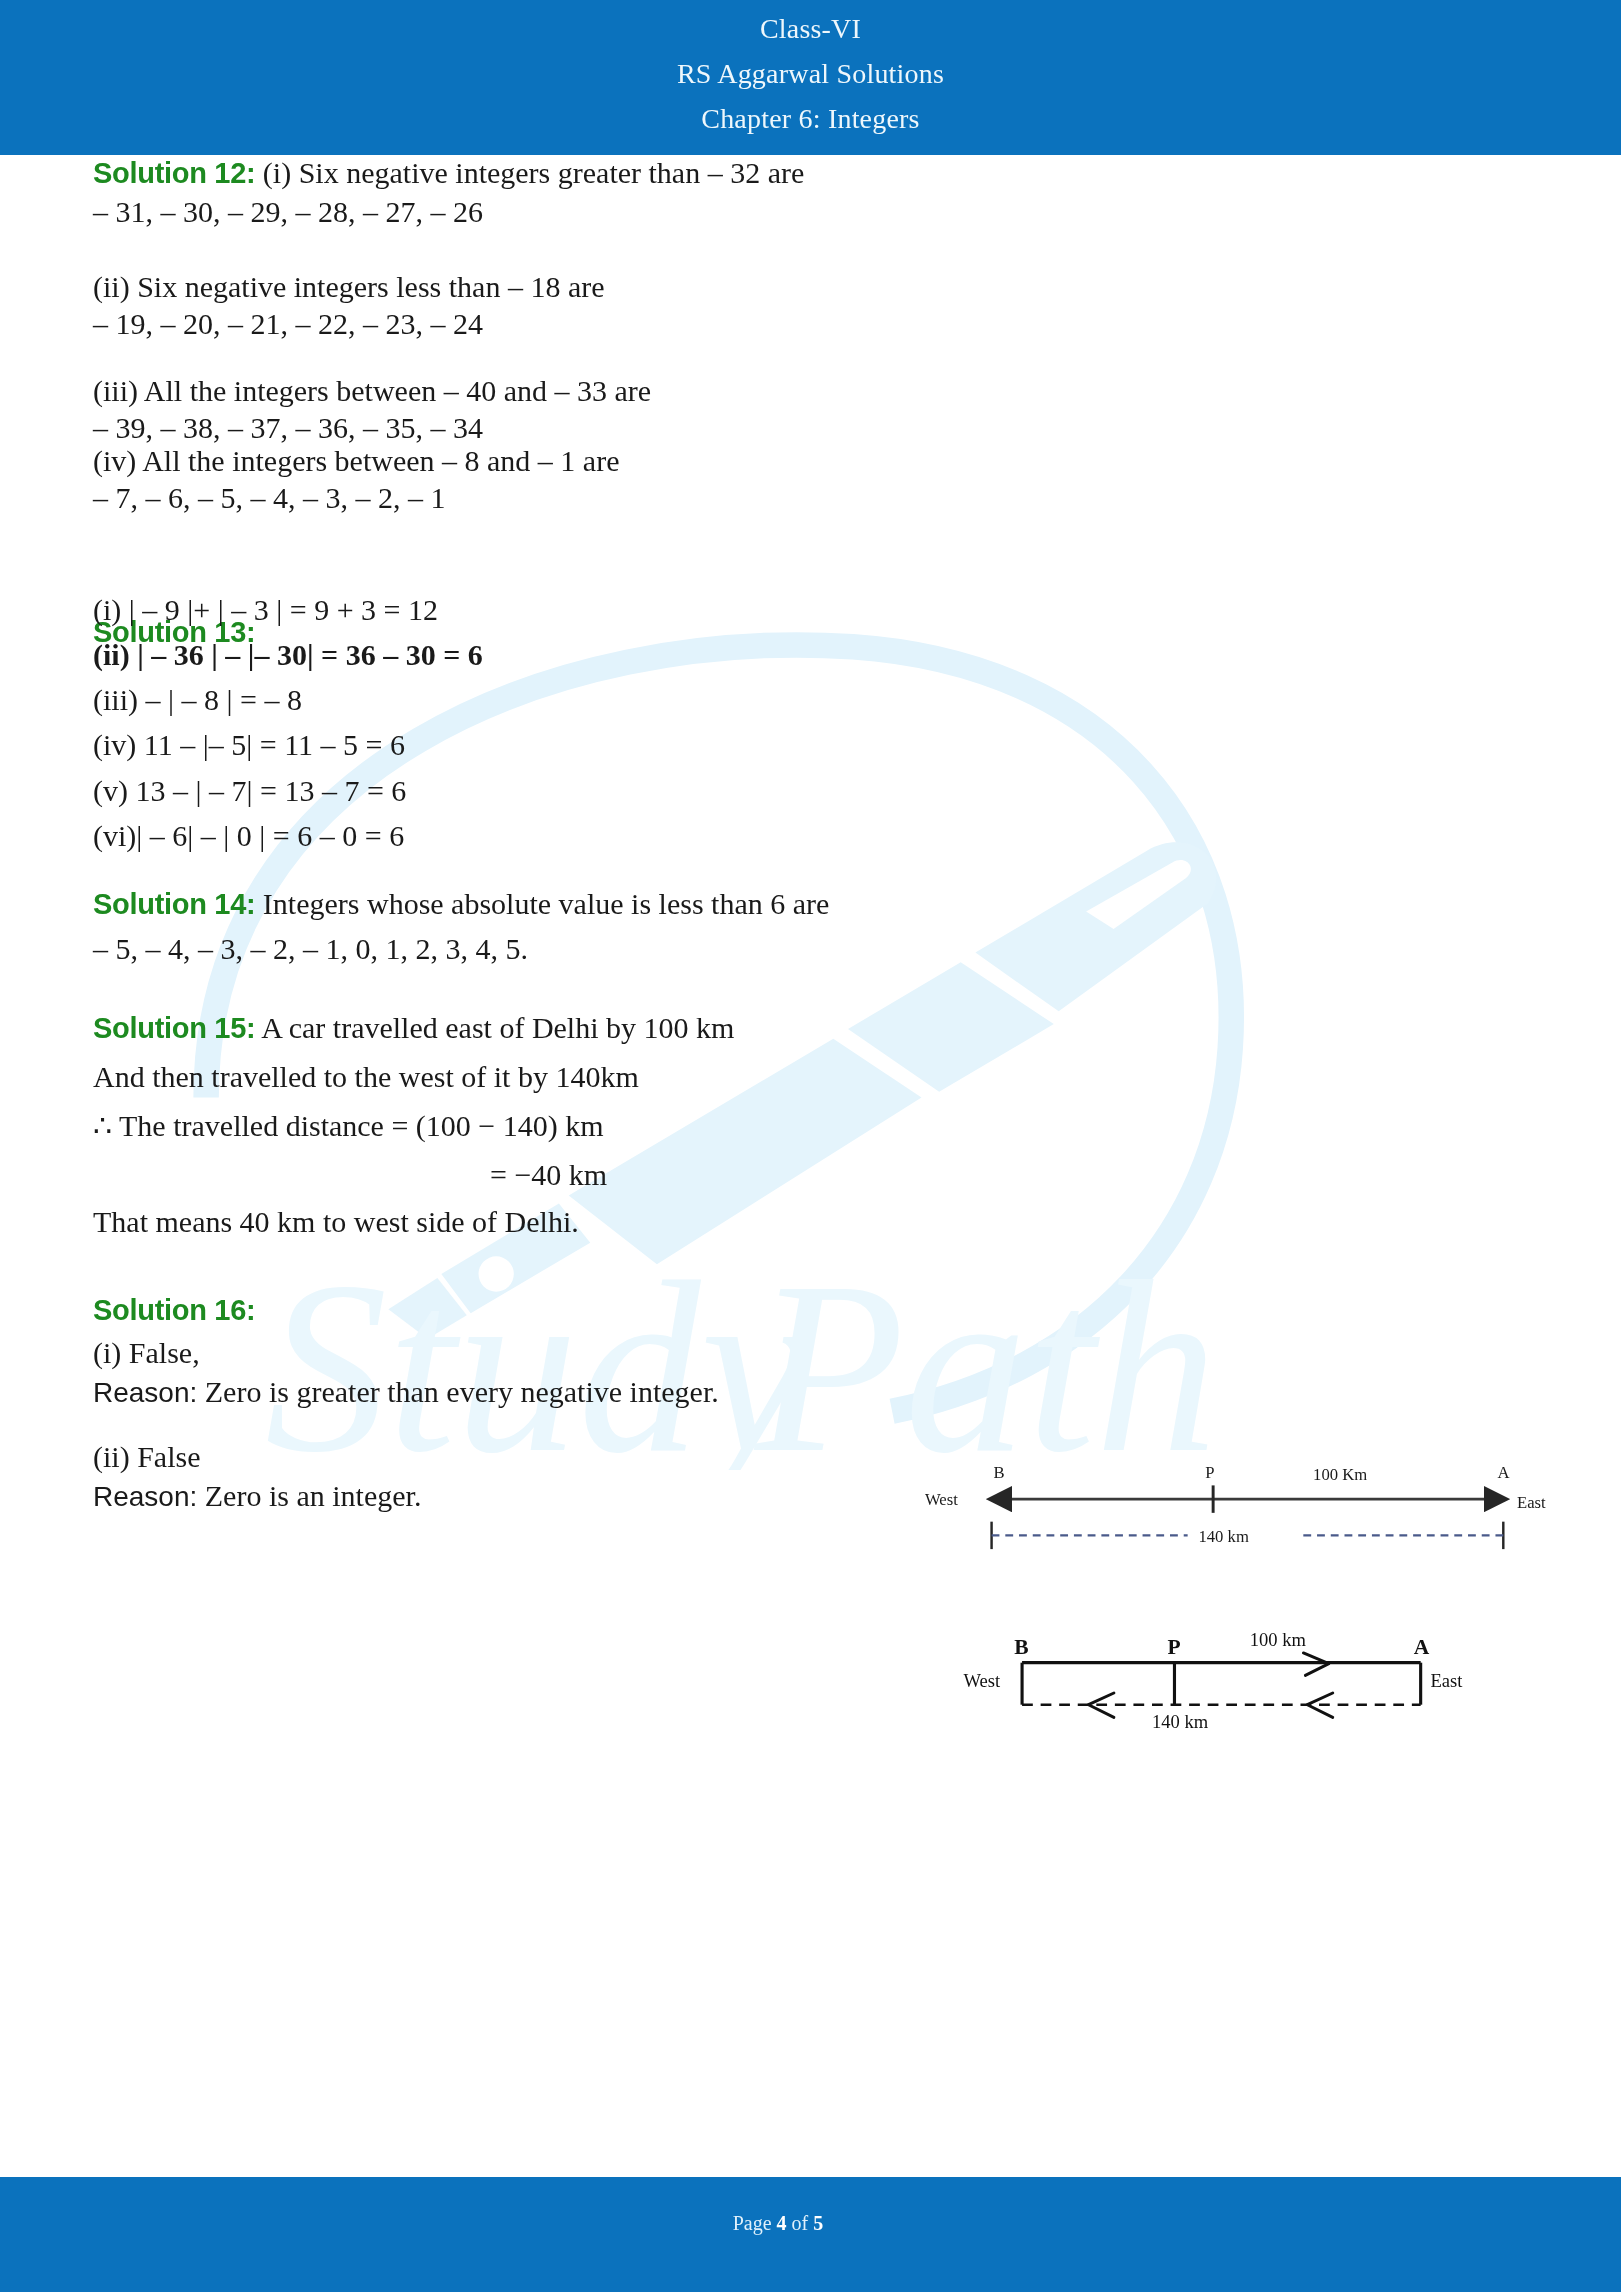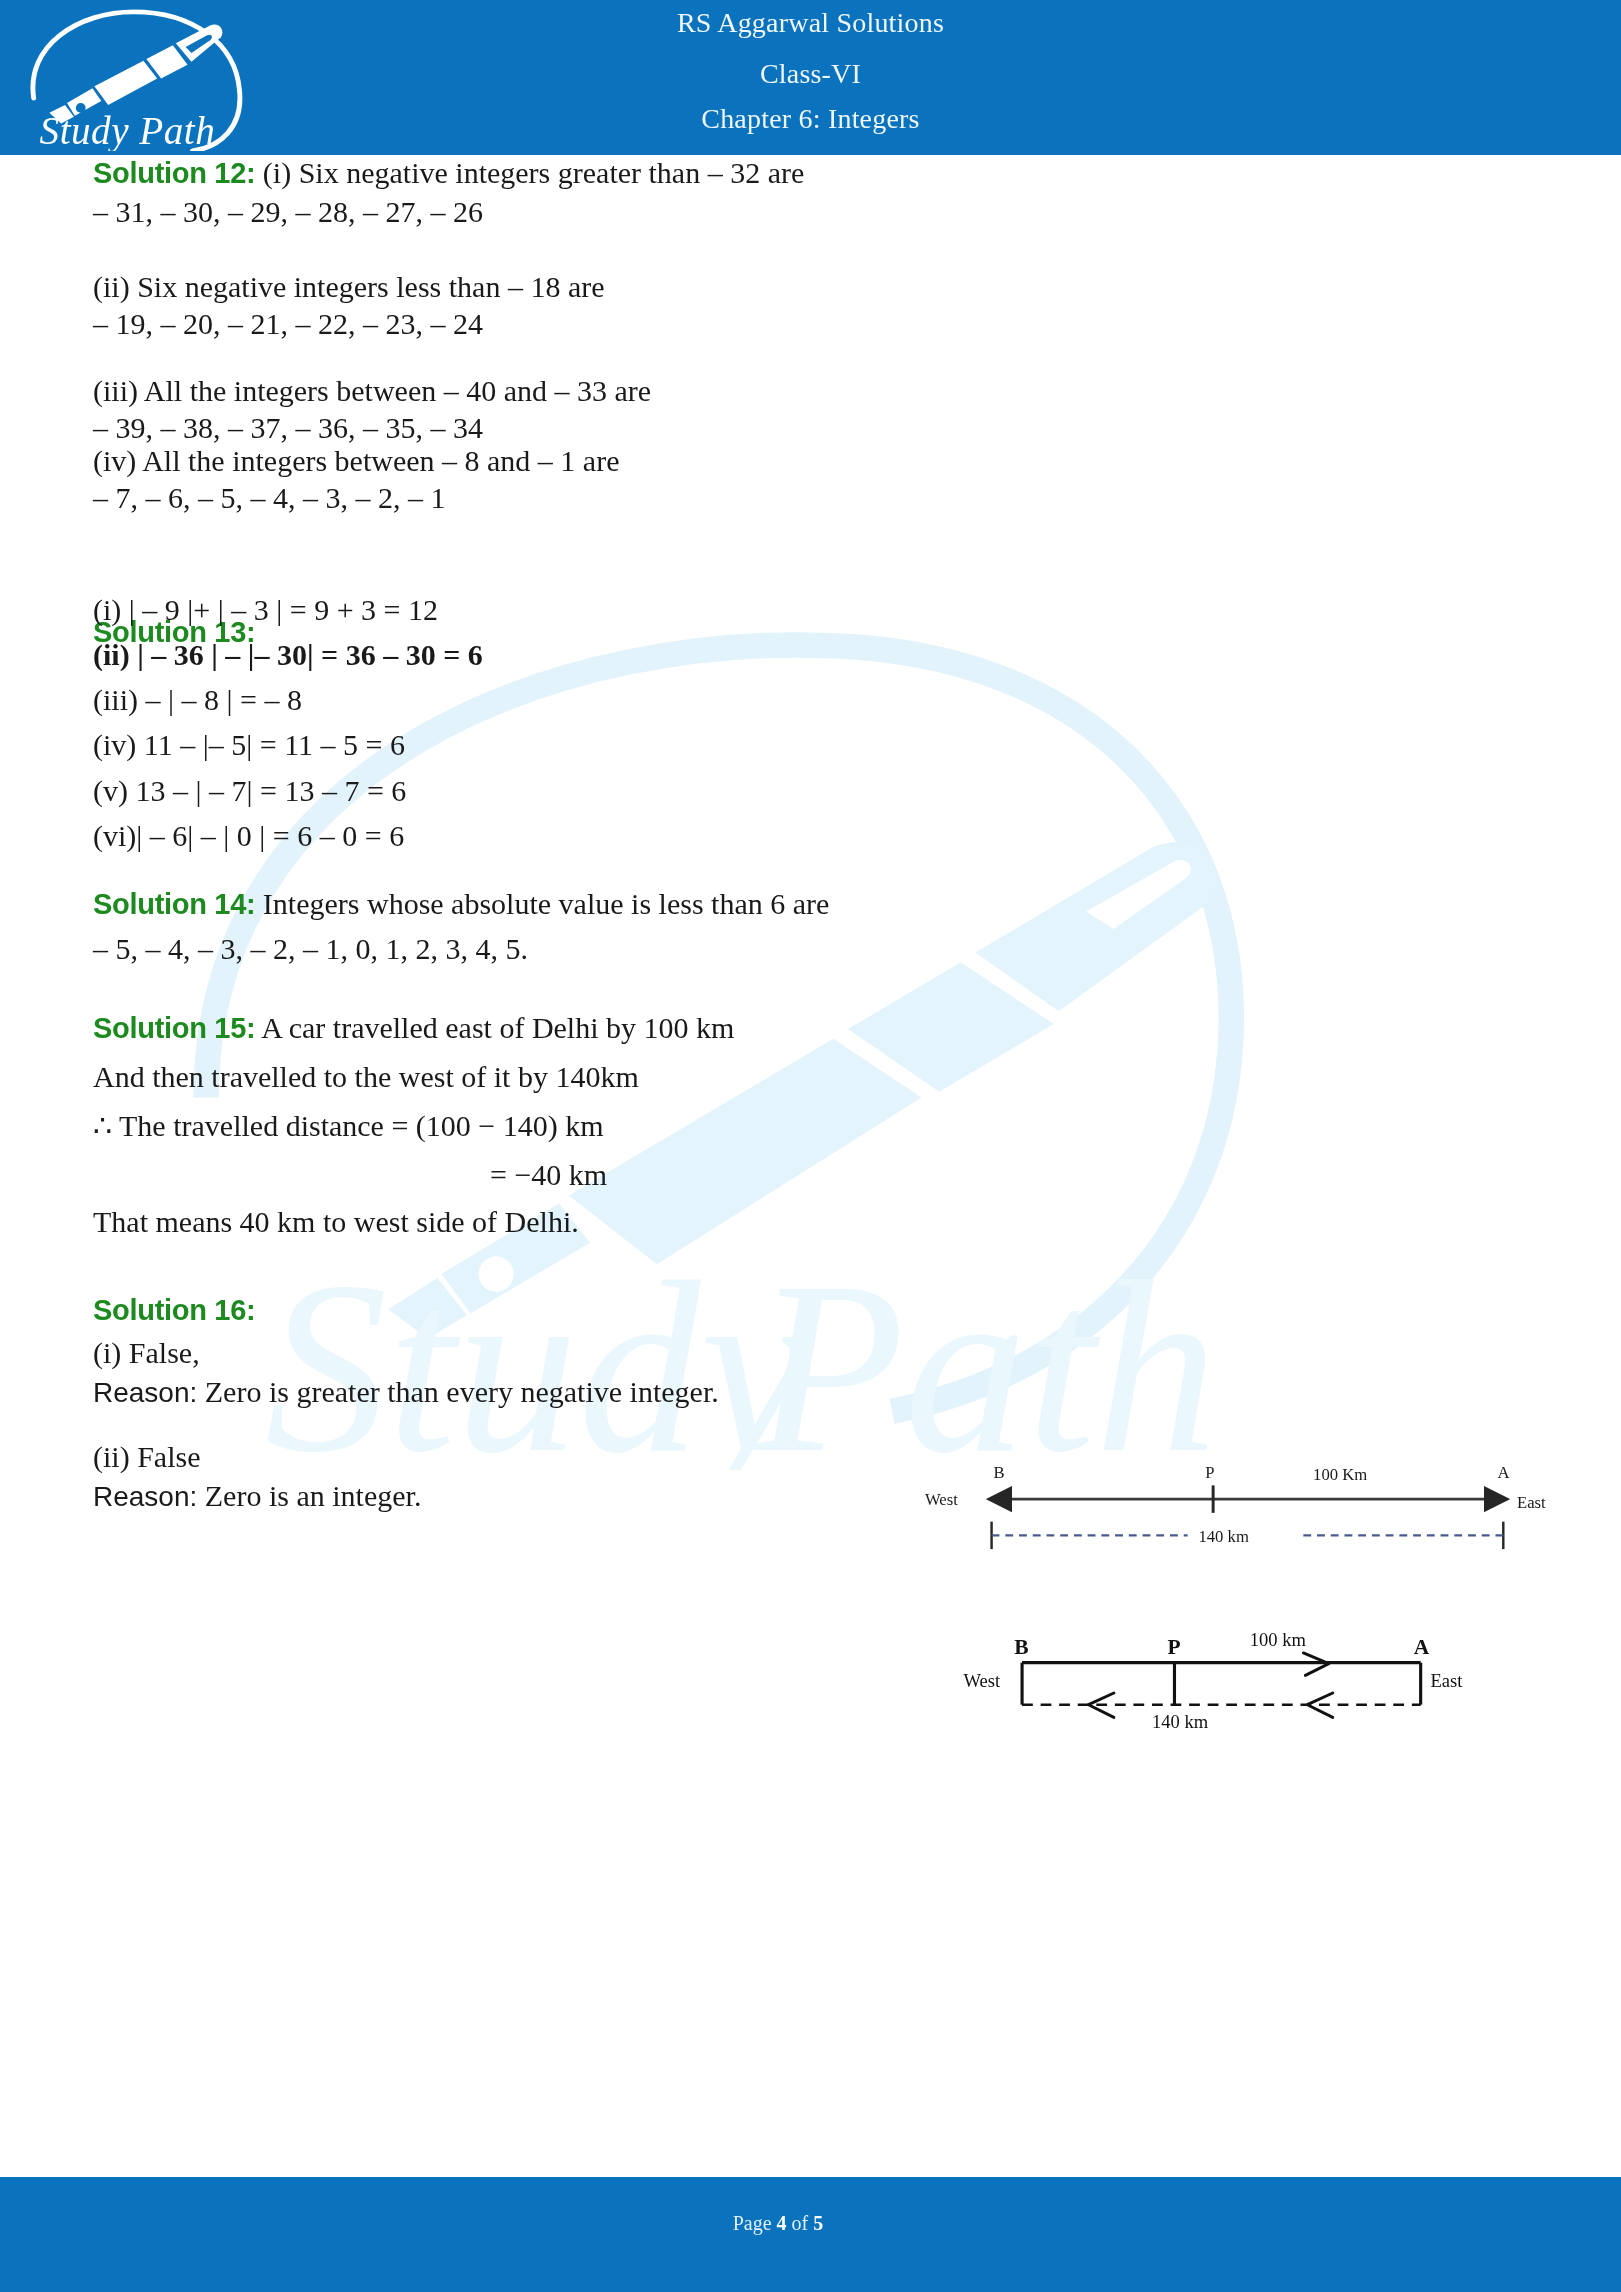--- a/index.html
+++ b/index.html
@@ -146,42 +146,23 @@
         <circle cx="356" cy="700" r="18" fill="#ffffff"></circle>
       </g>
       <g fill="#eaf7fd" font-family="'Liberation Serif', serif" font-style="italic" font-size="250">
         <text x="120" y="880">Study</text>
         <text x="620" y="880">Path</text>
       </g>
     </svg>
   </div>
 
   <div class="page-header">
-    <div class="logo-wrap">
-      <svg width="245" height="147" viewBox="0 0 250 150" xmlns="http://www.w3.org/2000/svg">
-
-        <path d="M 16 96 C 8 42, 62 8, 118 8 C 178 8, 222 40, 226 88 C 230 126, 206 146, 178 150" fill="none" stroke="#ffffff" stroke-width="5" stroke-linecap="round"></path>
-
-        <g fill="#ffffff">
-          <path d="M 78 84 L 128 58 L 142 76 L 92 103 Z"></path>
-          <path d="M 131 56 L 158 42 L 173 62 L 146 76 Z"></path>
-          <path d="M 161 40 L 196 22 C 204 18, 212 26, 207 34 L 177 59 Z"></path>
-          <path d="M 171 44 L 193 32 C 197 30, 200 34, 196 37 L 177 50 Z" fill="#0b72bd"></path>
-
-          <path d="M 76 86 L 50 101 L 58 114 L 85 99 Z"></path>
-          <path d="M 48 103 L 32 111 L 44 122 L 57 115 Z"></path>
-        </g>
-        <circle cx="64" cy="106" r="5" fill="#0b72bd"></circle>
-
-        <text x="22" y="143" fill="#ffffff" font-family="'Liberation Serif', serif" font-style="italic" font-size="40" letter-spacing="0.5">Study Path</text>
-      </svg>
-    </div>
     <div class="header-titles">
+      <div class="header-line l1">Class-VI</div>
       <div class="header-line">RS Aggarwal Solutions</div>
-      <div class="header-line l1">Class-VI</div>
       <div class="header-line">Chapter 6: Integers</div>
     </div>
   </div>
 
   <div class="content">
 
     <div class="blk" style="top:-2px;">
       <span class="sol-label">Solution 12:</span><span> (i) Six negative integers greater than – 32 are</span>
     </div>
     <div class="blk" style="top:37px;">– 31, – 30, – 29, – 28, – 27, – 26</div>

